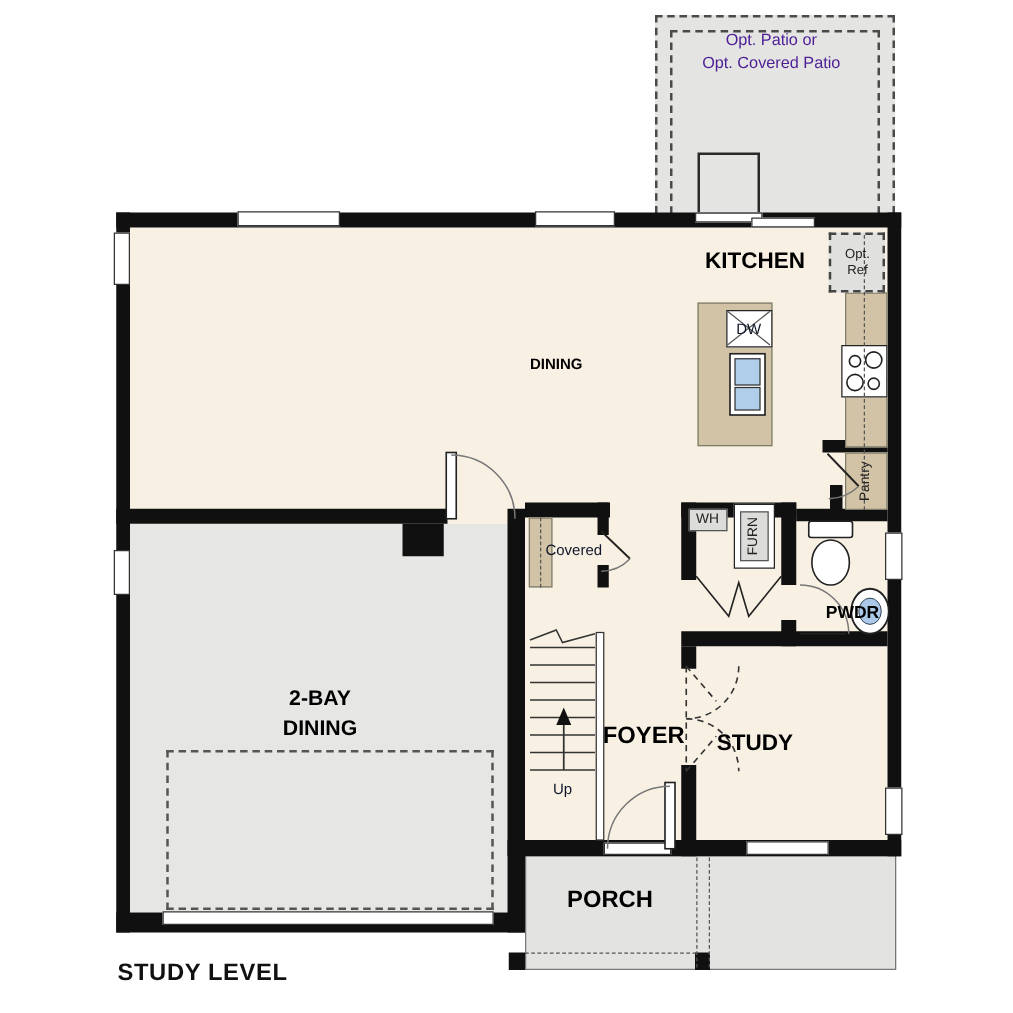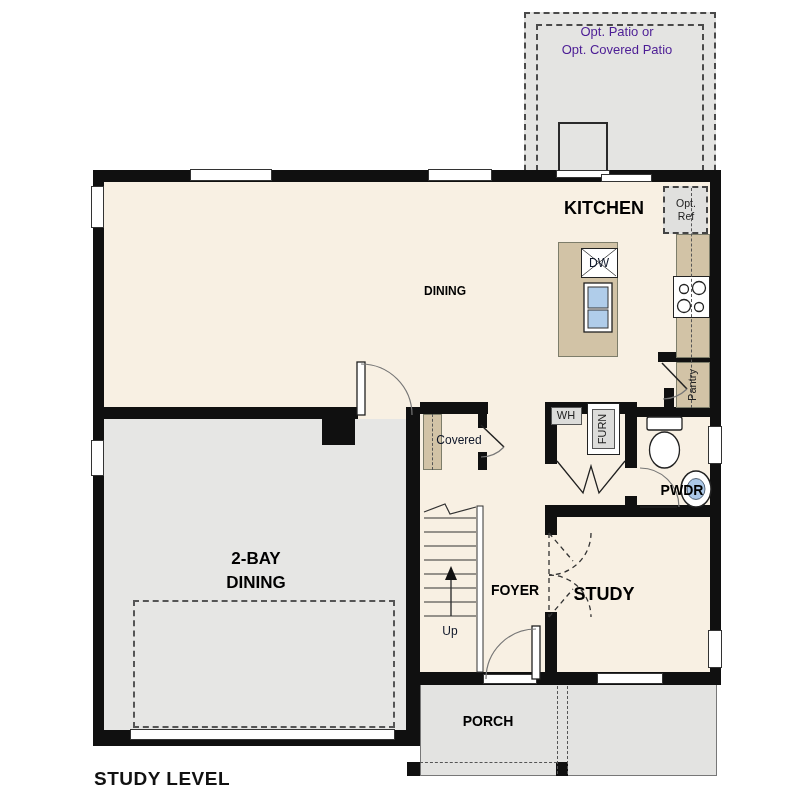--- a/index.html
+++ b/index.html
@@ -7,21 +7,21 @@
           font-family:"Liberation Sans", sans-serif;}
   .abs{position:absolute;box-sizing:border-box;}
   .wall{position:absolute;background:#101010;}
   .window{position:absolute;background:#ffffff;border:1.5px solid #333;box-sizing:border-box;}
   .counter{position:absolute;background:#d2c3a6;border:1px solid #7d7d6a;box-sizing:border-box;}
   .lbl{position:absolute;transform:translate(-50%,-50%);color:#000000;white-space:nowrap;
        text-align:center;line-height:1.2;}
   .b17{font-weight:bold;font-size:17px;}
   .b18{font-weight:bold;font-size:18px;}
   .b16{font-weight:bold;font-size:12px;}
-  .b15{font-weight:bold;font-size:14px;}
+  .b15{font-weight:bold;font-size:19px;}
   .b14{font-weight:bold;font-size:14px;}
   .s12{font-size:12px;color:#0f172a;}
   .s11{font-size:11px;color:#222;}
   .vert{transform:translate(-50%,-50%) rotate(-90deg);}
   .dashv{position:absolute;width:0;border-left:1.5px dashed #555;}
   .dashh{position:absolute;height:0;border-top:1.5px dashed #555;}
   svg{position:absolute;left:0;top:0;pointer-events:none;}
 </style>
 </head>
 <body>

